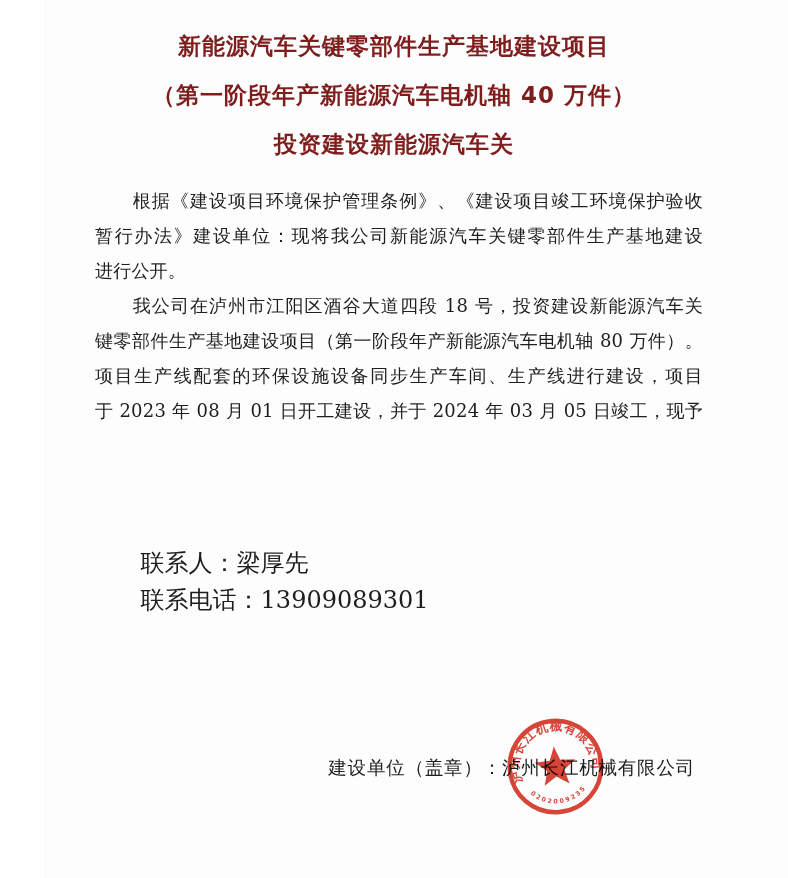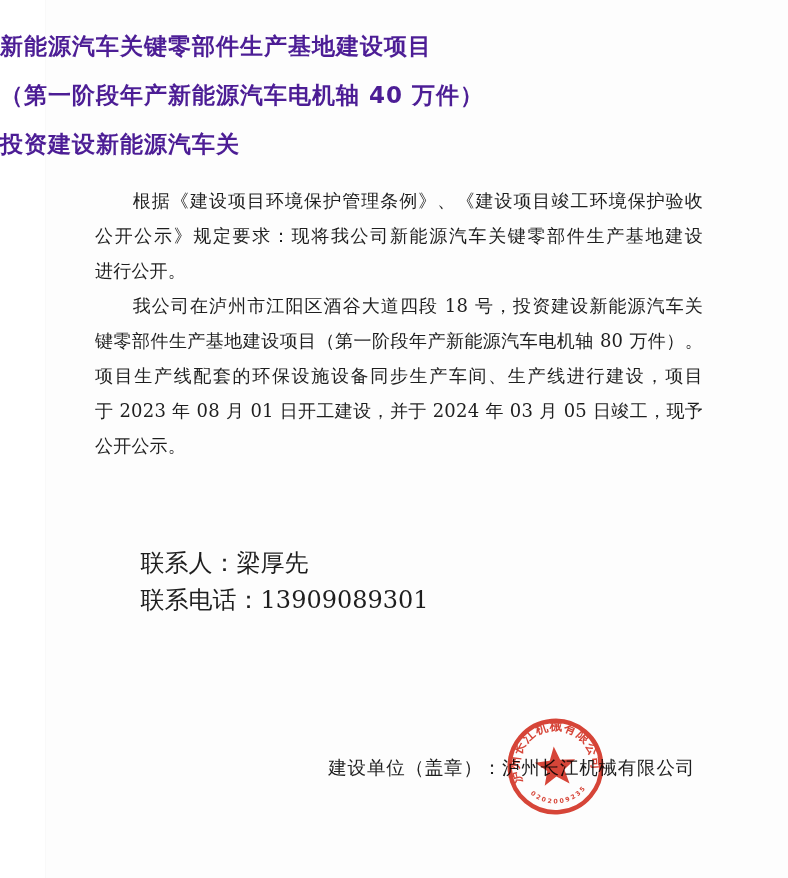--- a/index.html
+++ b/index.html
@@ -15,26 +15,27 @@
     color: #1e1e1e;
     font-family: "DejaVu Serif", "Liberation Serif", serif;
   }
   .scan-strip {
     position: absolute; left: 0; top: 0; bottom: 0; width: 45px;
     background: #ffffff;
     border-right: 1px solid rgba(0,0,0,0.025);
   }
   .title-block {
     position: absolute; top: 22px; left: 0; right: 0;
+    text-align: center;
     font-family: "DejaVu Sans", "Liberation Sans", sans-serif;
     font-weight: 700;
     font-size: 23px;
     line-height: 49px;
     letter-spacing: 1px;
-    color: #4c1d95;
+    color: #7f1d1d;
   }
   .title-line { height: 49px; white-space: nowrap; }
   .body-block {
     position: absolute; top: 183px; left: 95px; width: 608px;
     font-size: 18px;
     line-height: 35px;
     letter-spacing: 0.2px;
   }
   .line {
     margin: 0;
@@ -83,27 +84,26 @@
   <div class="scan-strip"></div>
 
   <div class="title-block">
     <div class="title-line">新能源汽车关键零部件生产基地建设项目</div>
     <div class="title-line">（第一阶段年产新能源汽车电机轴 40 万件）</div>
     <div class="title-line">投资建设新能源汽车关</div>
   </div>
 
   <div class="body-block">
     <p class="line jline indent">根据《建设项目环境保护管理条例》、《建设项目竣工环境保护验收</p>
-    <p class="line jline">公开公示》规定要求：现将我公司新能源汽车关键零部件生产基地建设</p>
+    <p class="line jline">暂行办法》建设单位：现将我公司新能源汽车关键零部件生产基地建设</p>
     <p class="line">进行公开。</p>
     <p class="line jline indent">我公司在泸州市江阳区酒谷大道四段 18 号，投资建设新能源汽车关</p>
     <p class="line jline">键零部件生产基地建设项目（第一阶段年产新能源汽车电机轴 80 万件）。</p>
     <p class="line jline">项目生产线配套的环保设施设备同步生产车间、生产线进行建设，项目</p>
     <p class="line jline">于 2023 年 08 月 01 日开工建设，并于 2024 年 03 月 05 日竣工，现予以</p>
-    <p class="line">公开公示。</p>
   </div>
 
   <div class="contact-block">
     <p class="cline">联系人：梁厚先</p>
     <p class="cline">联系电话：13909089301</p>
   </div>
 
   <div class="signature-block">
     <div class="sig-line">建设单位（盖章）：泸州长江机械有限公司</div>
   </div>

